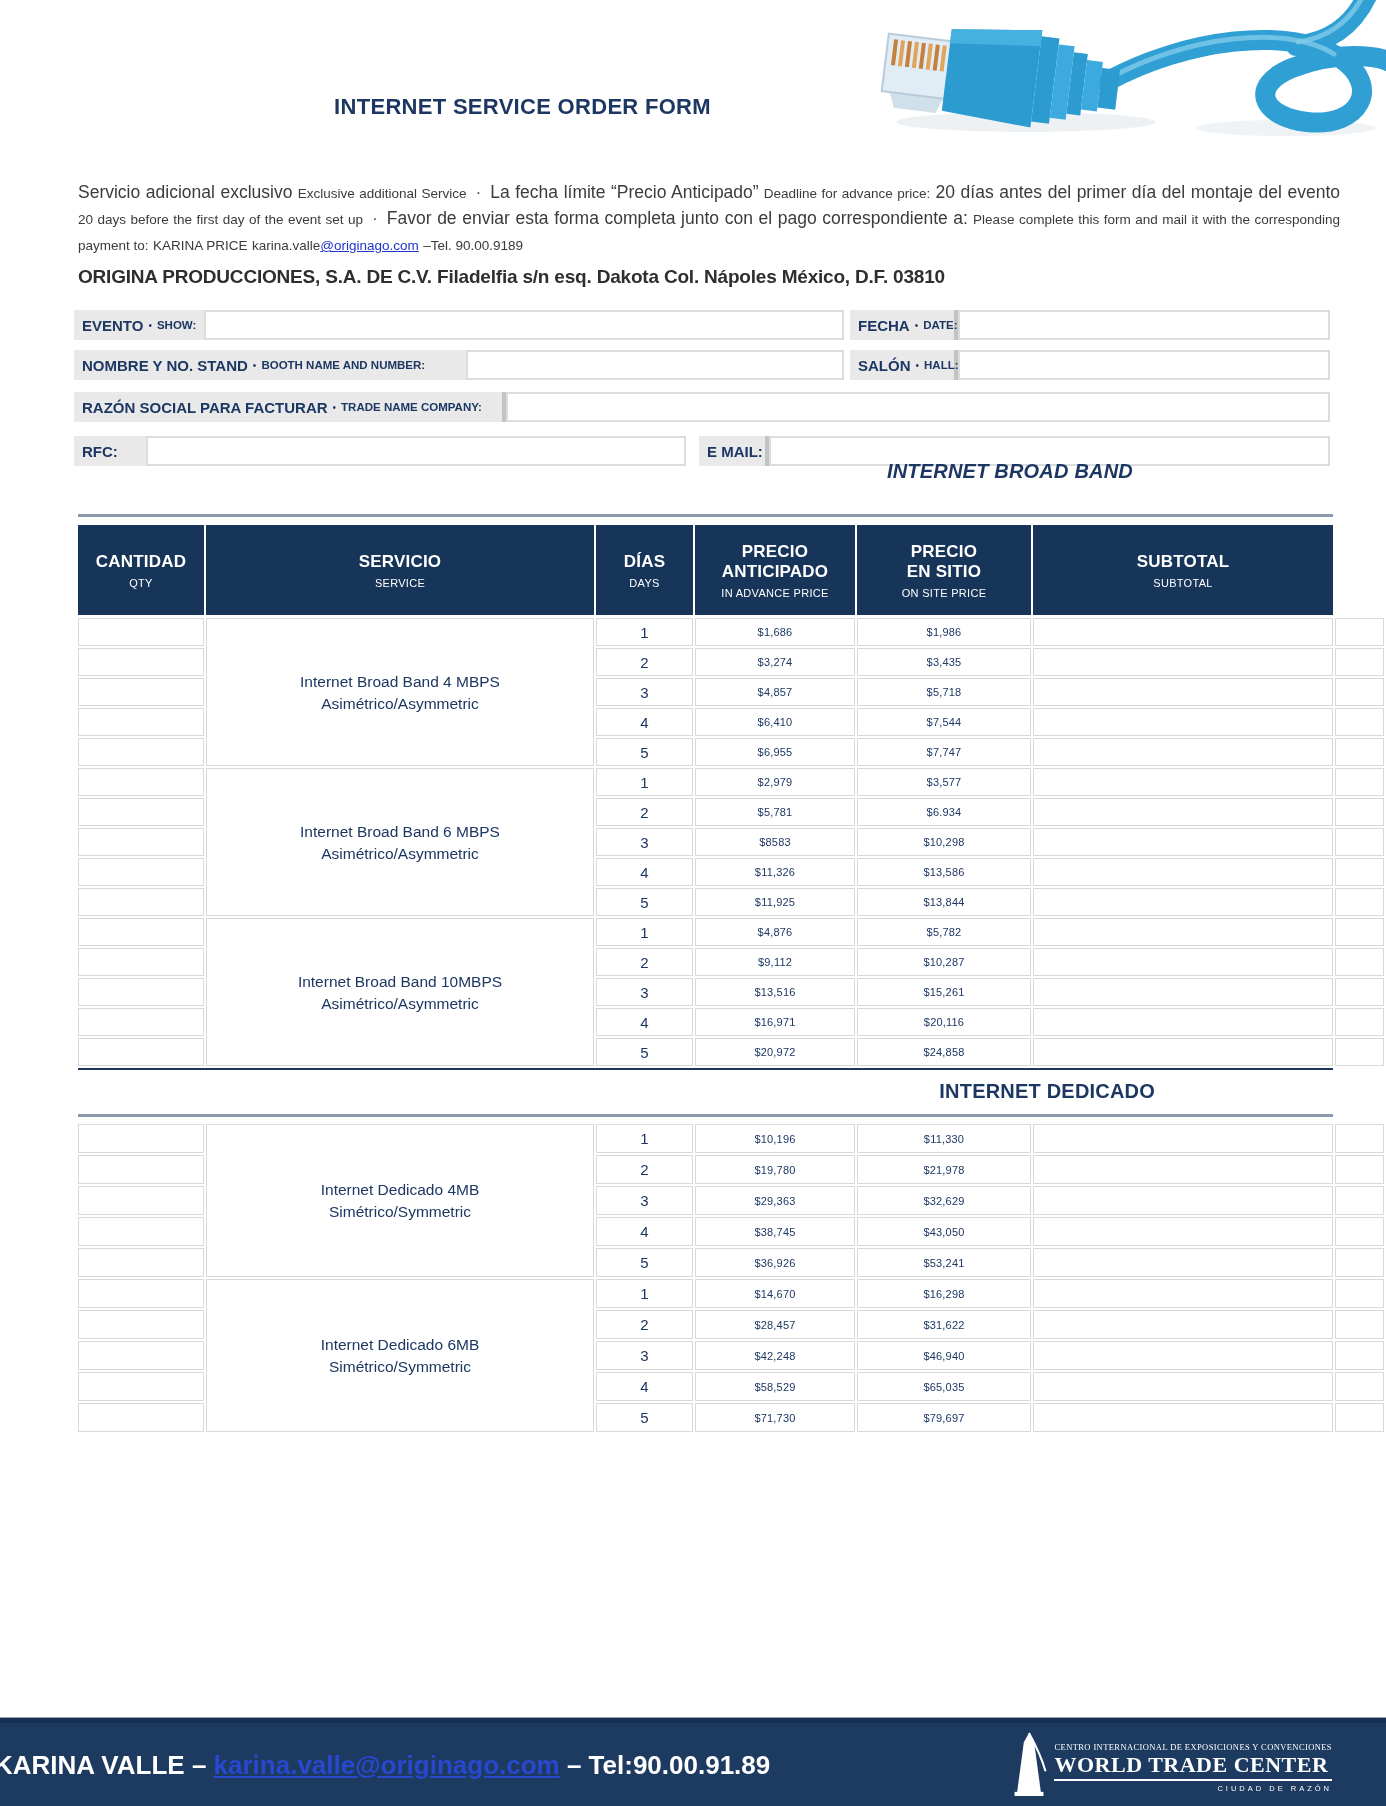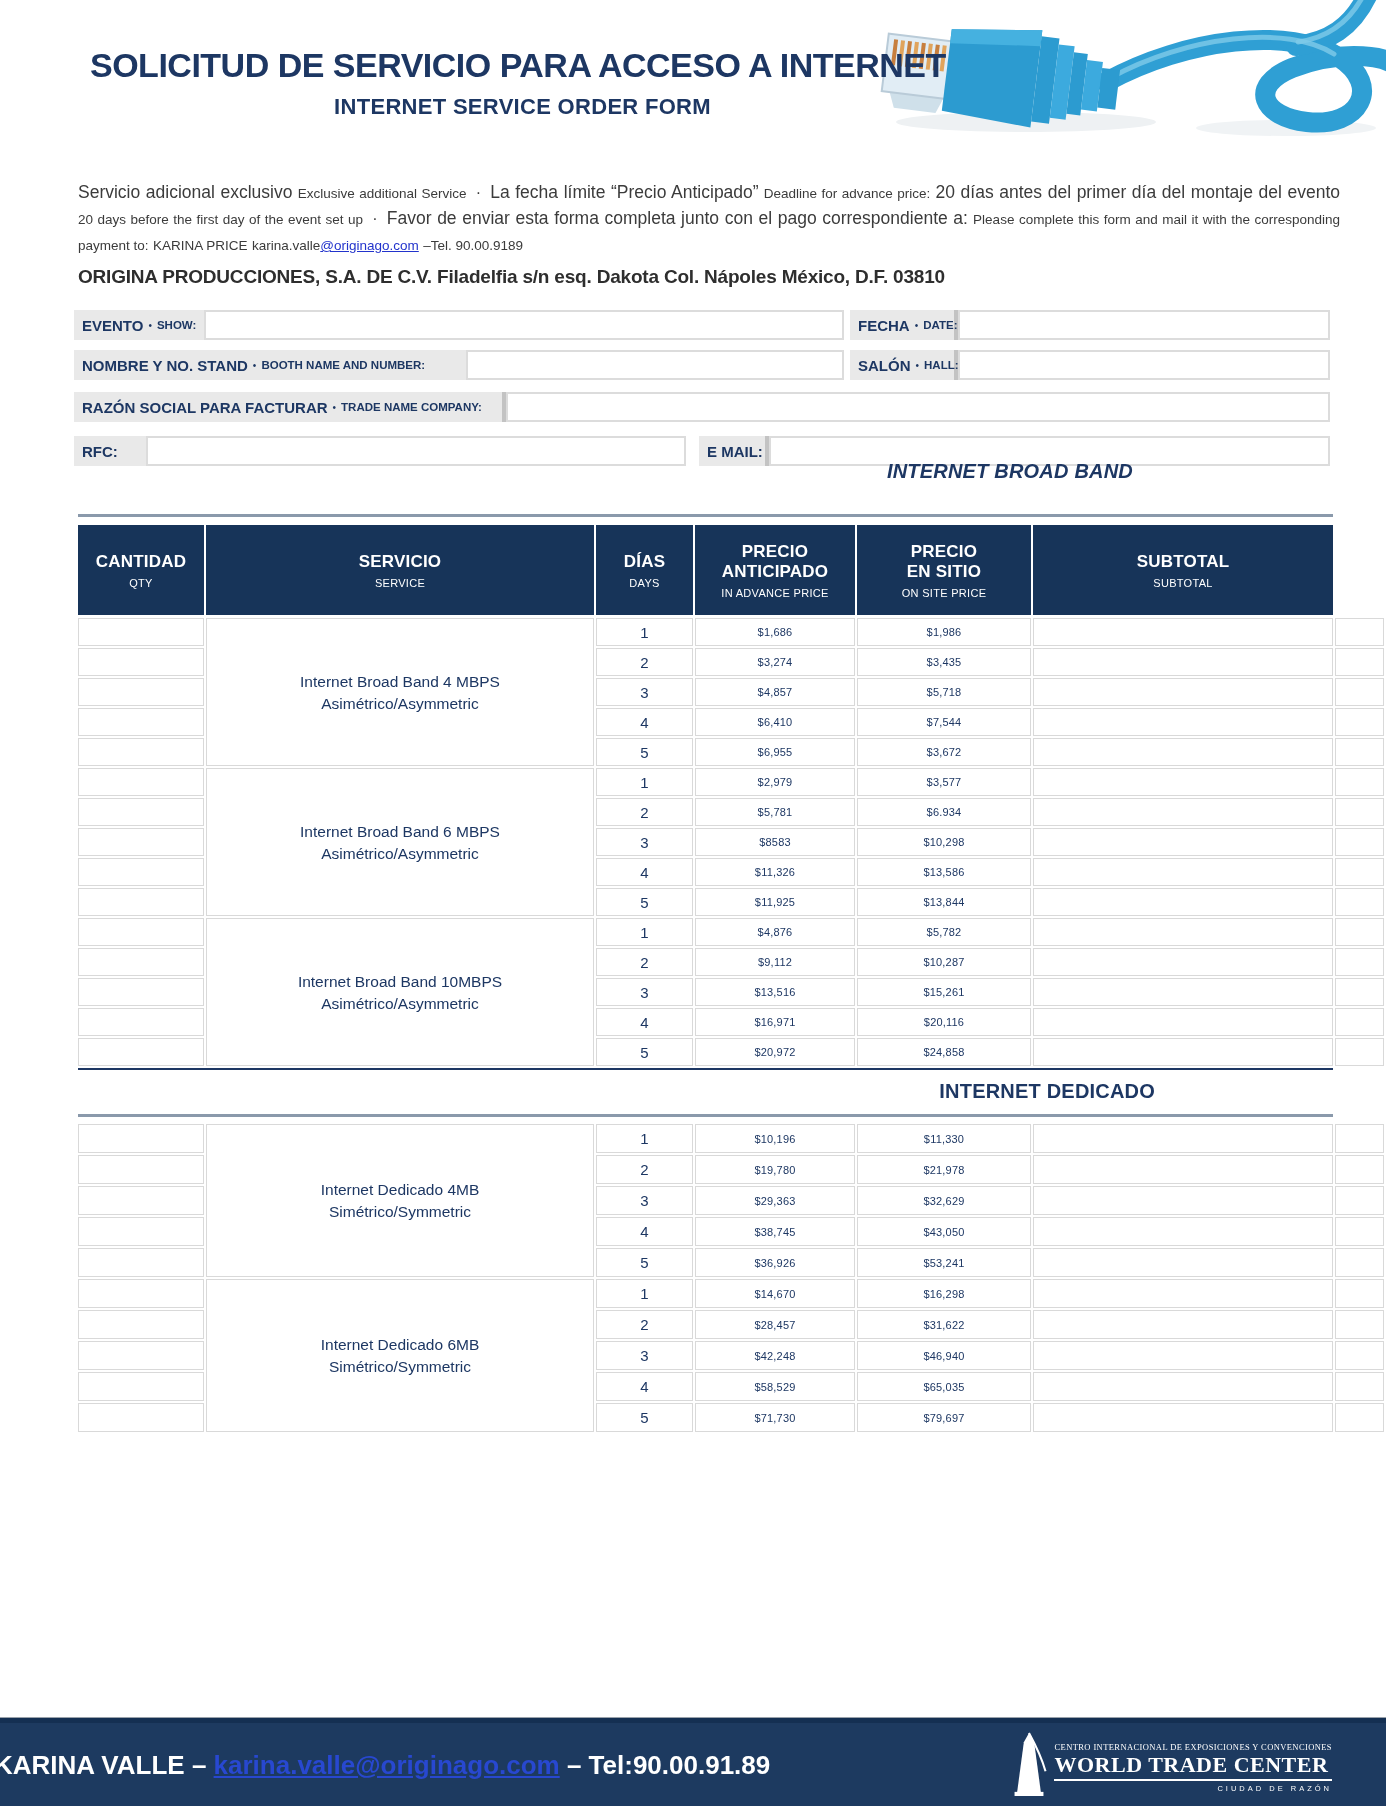--- a/index.html
+++ b/index.html
@@ -101,21 +101,20 @@
       <polygon points="62,16 152,6 152,104 62,98" fill="#2c9bd0"></polygon>
       <polygon points="62,16 152,6 152,22 62,30" fill="#45b1e0"></polygon>
       <rect x="152" y="12" width="18" height="86" fill="#2c9bd0"></rect>
       <rect x="170" y="18" width="16" height="74" fill="#3caade"></rect>
       <rect x="186" y="24" width="14" height="62" fill="#2c9bd0"></rect>
       <rect x="200" y="30" width="16" height="50" fill="#3caade"></rect>
       <rect x="216" y="36" width="18" height="40" fill="#2c9bd0"></rect>
     </g>
   </svg>
 
-  <div class="doc-title">SOLICITUD DE SERVICIO PARA ACCESO A INTERNET</div>
   <div class="doc-subtitle">INTERNET SERVICE ORDER FORM</div>
 
   <div class="intro">
     <span class="es">Servicio adicional exclusivo</span>
     <span class="en">Exclusive additional Service</span>
     <span class="dot">·</span>
     <span class="es">La fecha límite “Precio Anticipado”</span>
     <span class="en">Deadline for advance price:</span>
     <span class="es">20 días antes del primer día del montaje del evento</span>
     <span class="en">20 days before the first day of the event set up</span>
@@ -227,21 +226,21 @@
         <div class="cell edge-cell" style="grid-area: 3 / 7;"></div>
         <div class="cell qty-cell" style="grid-area: 4 / 1;"></div>
         <div class="cell days-cell" style="grid-area: 4 / 3;">4</div>
         <div class="cell price-cell" style="grid-area: 4 / 4;">$6,410</div>
         <div class="cell price-cell" style="grid-area: 4 / 5;">$7,544</div>
         <div class="cell subtotal-cell" style="grid-area: 4 / 6;"></div>
         <div class="cell edge-cell" style="grid-area: 4 / 7;"></div>
         <div class="cell qty-cell" style="grid-area: 5 / 1;"></div>
         <div class="cell days-cell" style="grid-area: 5 / 3;">5</div>
         <div class="cell price-cell" style="grid-area: 5 / 4;">$6,955</div>
-        <div class="cell price-cell" style="grid-area: 5 / 5;">$3,672</div>
+        <div class="cell price-cell" style="grid-area: 5 / 5;">$7,747</div>
         <div class="cell subtotal-cell" style="grid-area: 5 / 6;"></div>
         <div class="cell edge-cell" style="grid-area: 5 / 7;"></div>
       </div>
       <div class="svc-section">
         <div class="cell service-cell" style="grid-area: 1 / 2 / span 5;">
           <div class="svc-name">Internet Broad Band 6 MBPS</div>
           <div class="svc-type">Asimétrico/Asymmetric</div>
         </div>
         <div class="cell qty-cell" style="grid-area: 1 / 1;"></div>
         <div class="cell days-cell" style="grid-area: 1 / 3;">1</div>

